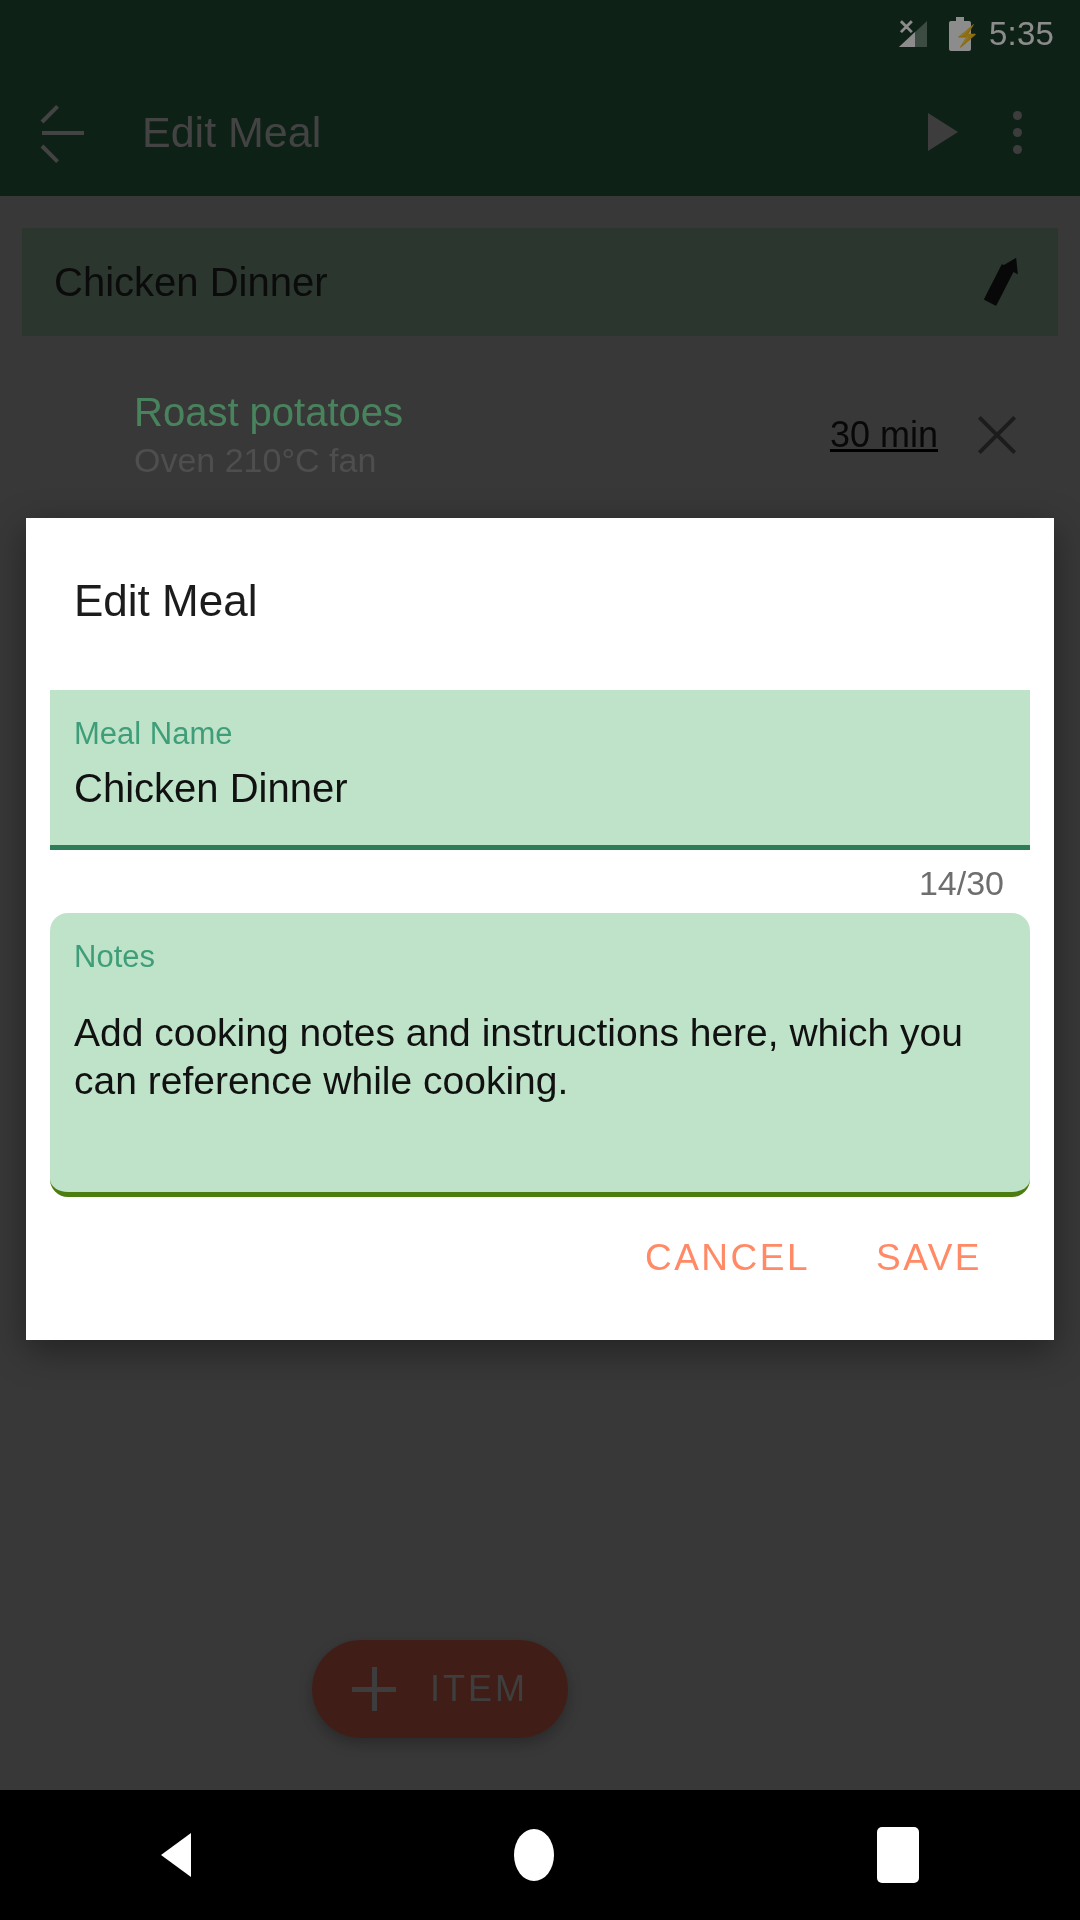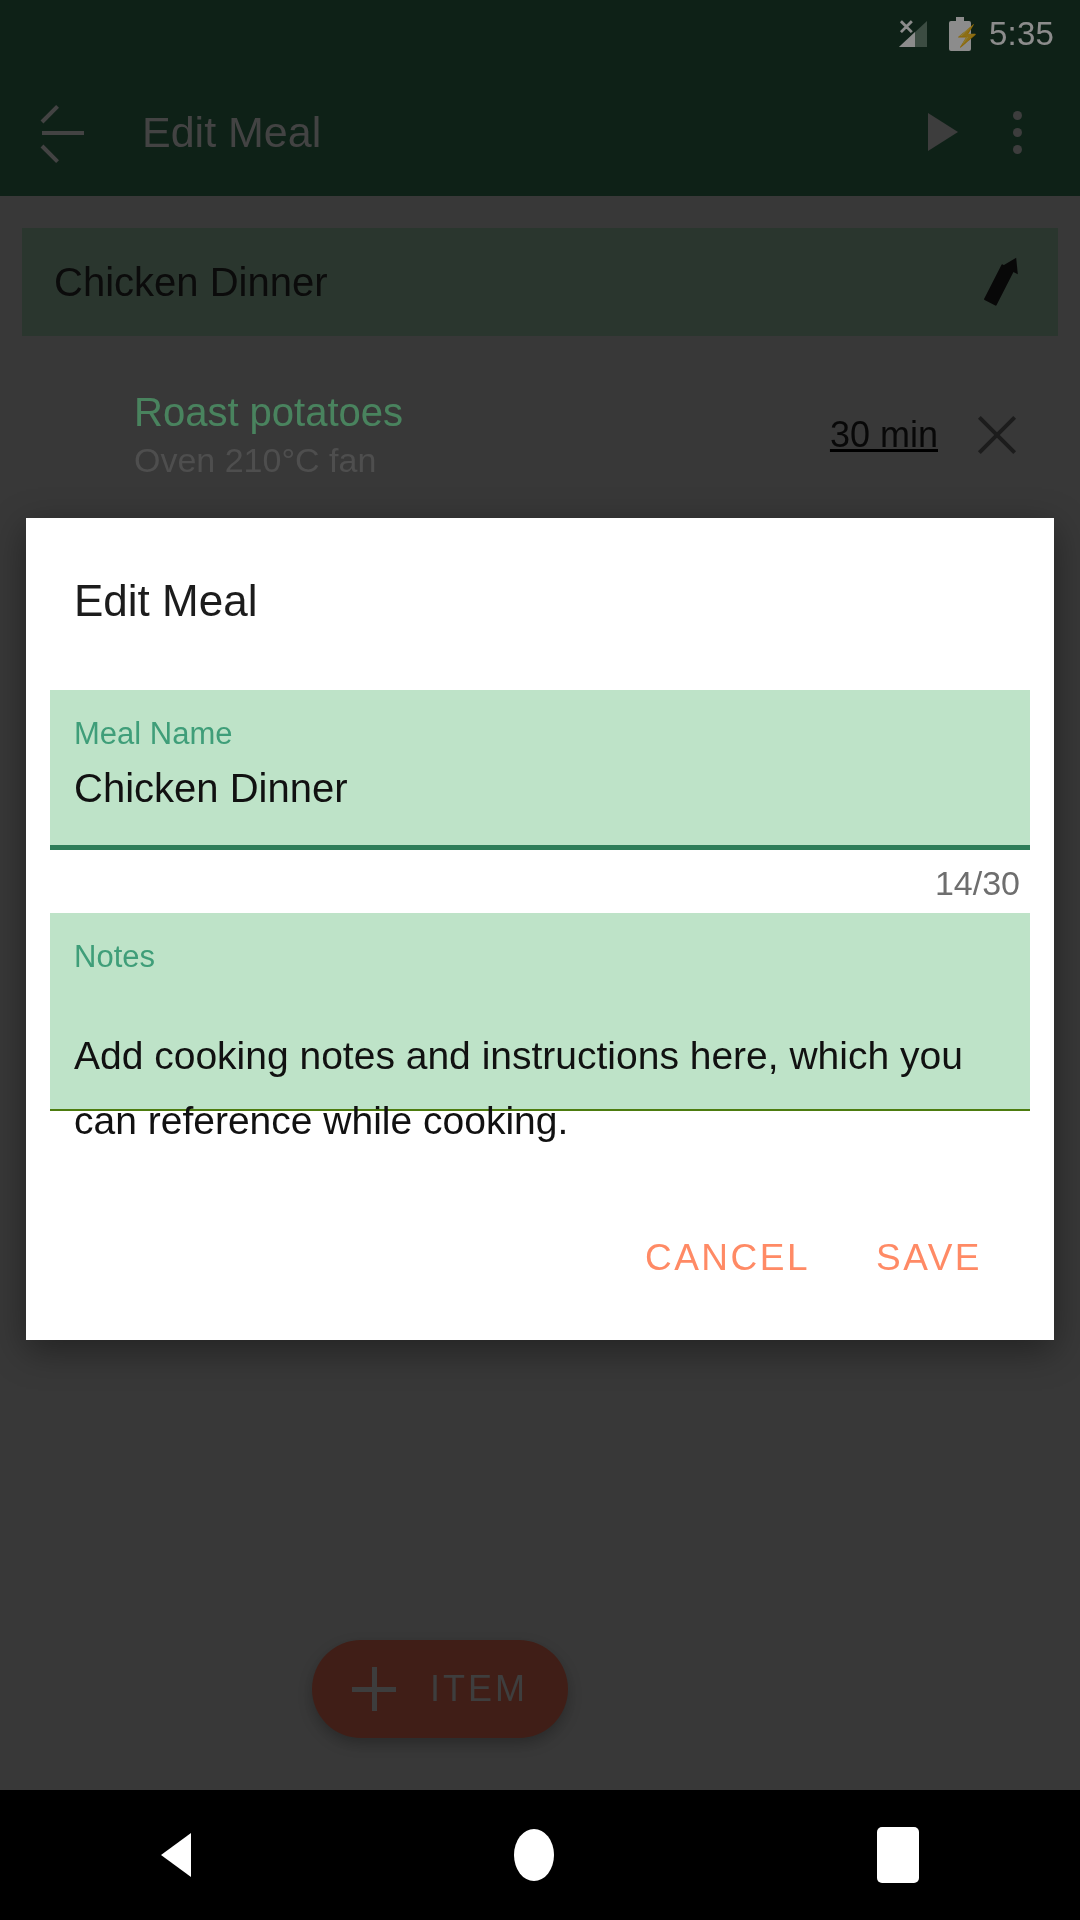--- a/index.html
+++ b/index.html
@@ -115,24 +115,24 @@
   .dlg-title { padding:58px 48px 0 48px; font-size:44px; color:#1c1c1c; }
 
   .field {
     margin:0 24px; background:#bee3c8; padding:26px 24px 5px 24px;
     position:relative;
   }
   .field.name { margin-top:64px; height:160px; border-bottom:5px solid #2e7d59; }
   .field-label { color:#3f9e79; font-size:31px; }
   .field-value { color:#111111; font-size:40px; margin-top:14px; }
 
-  .counter { text-align:right; padding:14px 34px 10px 0; color:#6e6e6e; font-size:34px;margin-left:7px; }
-
-  .field.notes { height:198px; border-bottom:2px solid #4d7c0f; }
-  .notes-text { color:#111111; font-size:39px; line-height:65px; margin-top:48px; }
+  .counter { text-align:right; padding:14px 50px 10px 0; color:#6e6e6e; font-size:34px;margin-left:7px; }
+
+  .field.notes { height:284px; border-bottom:5px solid #4d7c0f;border-radius:18px; }
+  .notes-text { color:#111111; font-size:39px; line-height:48px; margin-top:34px; }
 
   .dlg-actions {
     position:absolute; left:0; bottom:12px; width:100%; height:140px;
     display:flex; align-items:center; justify-content:flex-end; gap:66px; padding-right:72px;
   }
   .txt-btn { color:#ff8a65; font-size:37px; letter-spacing:2.5px; background:none; border:none; font-family:inherit; cursor:pointer; }
 
   
   .navbar {
     position:absolute; left:0; bottom:0; width:1080px; height:130px;

